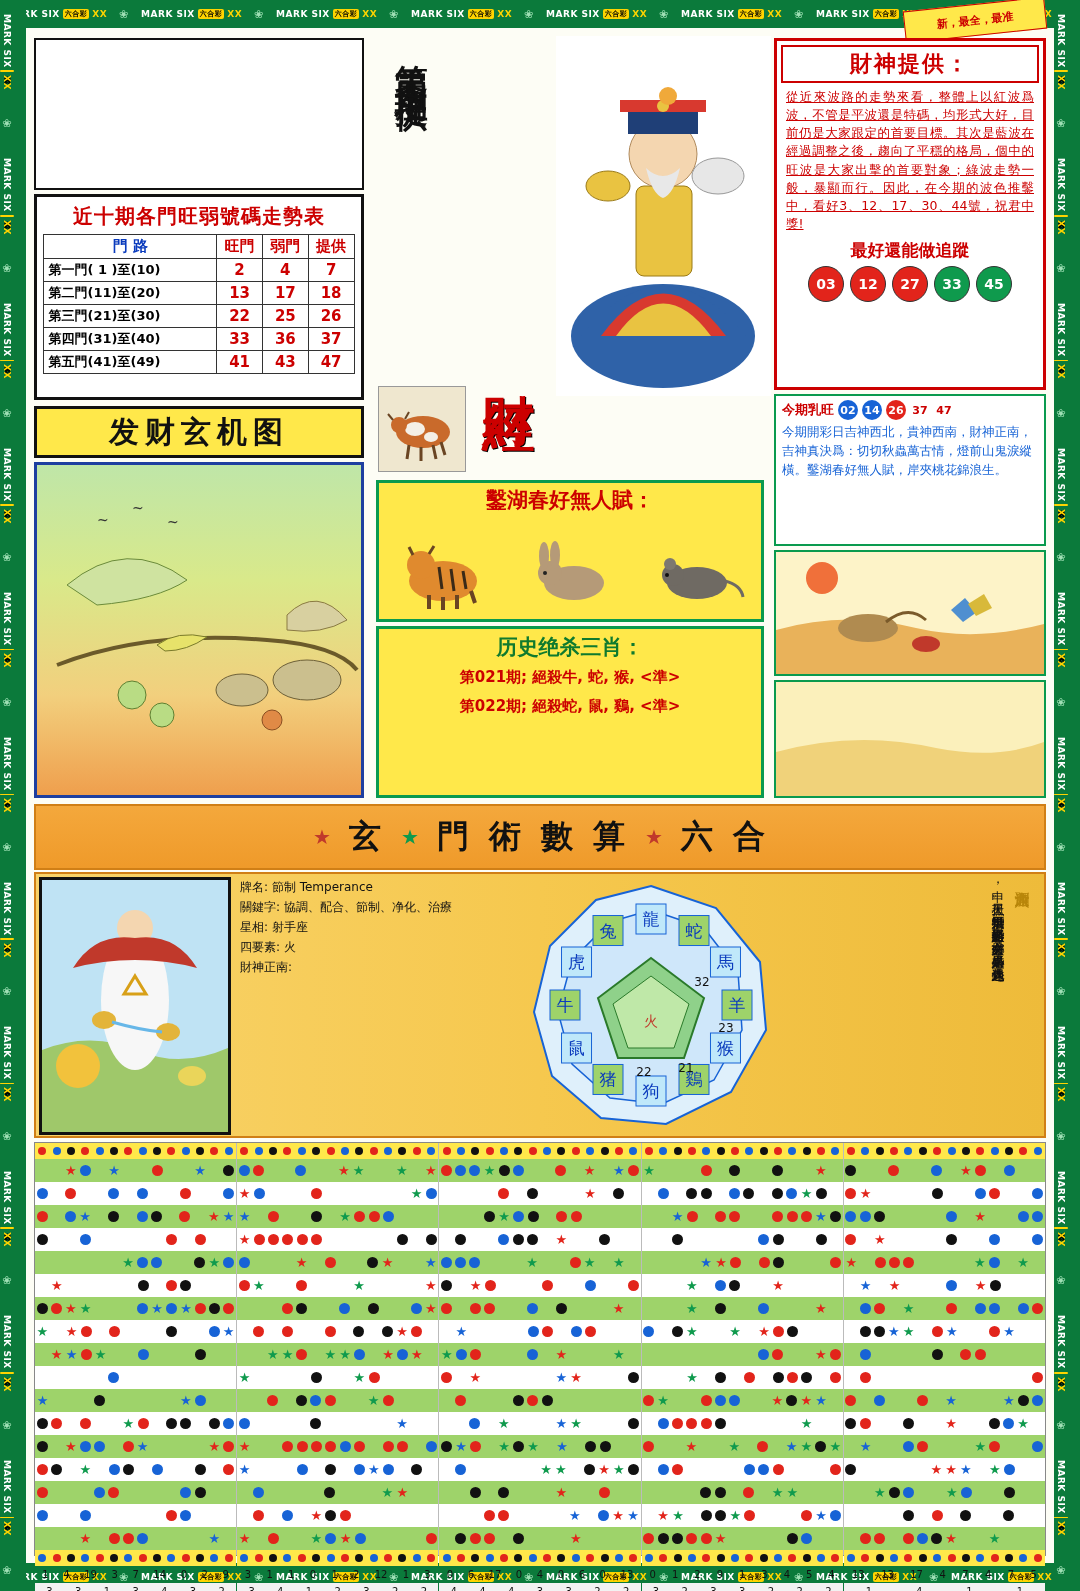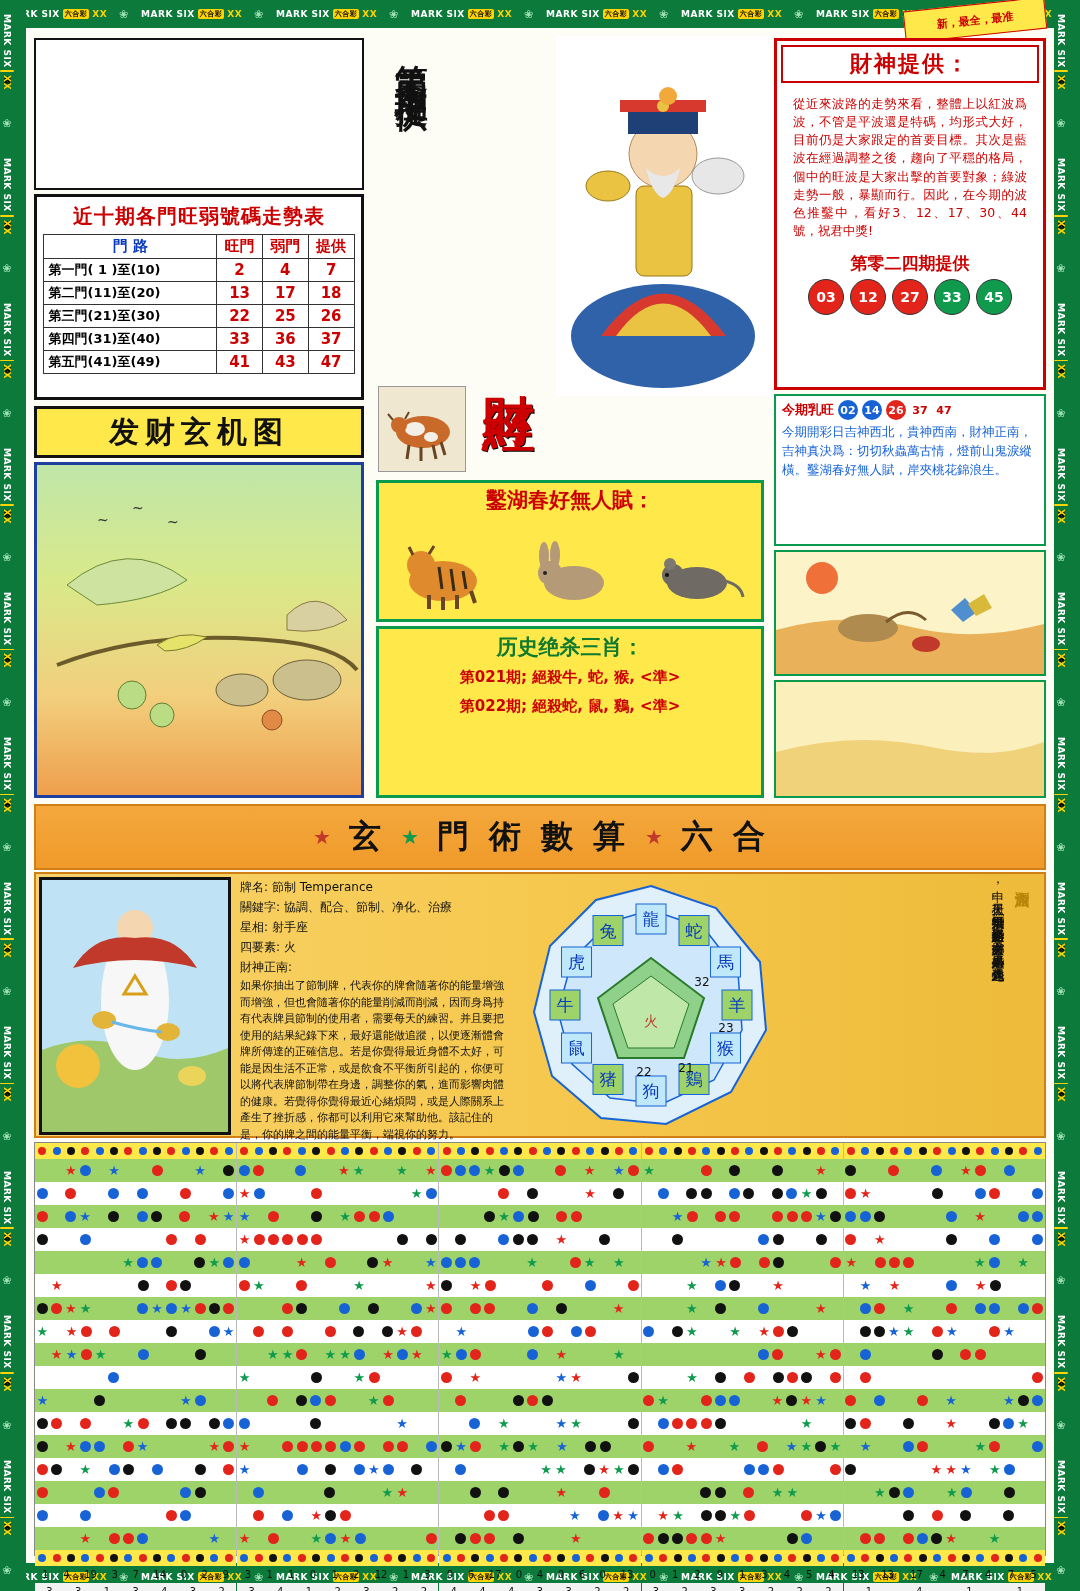--- a/index.html
+++ b/index.html
@@ -68,21 +68,21 @@
   
   #tema{left:528px;top:372px;width:210px;height:96px;background:#ffe84a;border:3px solid #0a9a4e;box-sizing:border-box;}
   #tema .t{text-align:center;color:#c00;font-weight:bold;font-size:17px;padding:2px 0;}
   #tema .cells{display:flex;gap:6px;justify-content:center;}
   #tema .cell{width:78px;height:50px;background:#fff;border:2px solid #111;display:flex;align-items:center;justify-content:center;
      font-size:34px;font-weight:bold;color:#c00;}
 
   
   #caishen{left:748px;top:10px;width:272px;height:352px;background:#ffffff;border:3px solid #c00;box-sizing:border-box;padding:4px;}
   #caishen .hd{text-align:center;color:#c00;font-size:22px;font-weight:bold;letter-spacing:2px;border:2px solid #c00;padding:2px 0;margin-bottom:4px;}
-  #caishen p{margin:12px;font-size:12.5px;line-height:1.45;color:#c00;text-align:justify;}
+  #caishen p{margin:5px;font-size:12.5px;line-height:1.45;color:#c00;text-align:justify;text-decoration:underline;}
   #caishen .sub{text-align:center;color:#c00;font-weight:bold;font-size:17px;margin:6px 0 4px;}
   #caishen .balls{display:flex;gap:6px;justify-content:center;}
   .ball{width:34px;height:34px;border-radius:50%;display:flex;align-items:center;justify-content:center;
      font-size:14px;font-weight:bold;color:#fff;border:1px solid #333;}
   .ball.red{background:#e2241b;}
   .ball.green{background:#0f9a4d;}
 
   
   #ruwang{left:748px;top:366px;width:272px;height:152px;background:#ffffff;border:2px solid #0a9a4e;box-sizing:border-box;padding:4px 6px;}
   #ruwang .hdrow{display:flex;align-items:center;gap:4px;margin-bottom:3px;}
@@ -513,21 +513,21 @@
         <ellipse cx="162" cy="140" rx="26" ry="18" fill="#e7e7e7" stroke="#999"></ellipse>
         <ellipse cx="52" cy="150" rx="22" ry="15" fill="#e9c341" stroke="#9a7a16"></ellipse>
         <circle cx="112" cy="60" r="9" fill="#f0a93a"></circle>
       </svg>
     </div>
 
 
     <div class="box" id="caishen">
       <div class="hd">財神提供：</div>
       <p>從近來波路的走勢來看，整體上以紅波爲波，不管是平波還是特碼，均形式大好，目前仍是大家跟定的首要目標。其次是藍波在經過調整之後，趨向了平穩的格局，個中的旺波是大家出擊的首要對象；綠波走勢一般，暴顯而行。因此，在今期的波色推鑿中，看好3、12、17、30、44號，祝君中獎!</p>
-      <div class="sub">第零二四期提供</div>
+      <div class="sub">最好還能做追蹤</div>
       <div class="balls" id="caishenBalls">
           <div class="ball red">03</div>
           <div class="ball red">12</div>
           <div class="ball red">27</div>
           <div class="ball green">33</div>
           <div class="ball green">45</div>
         </div>
     </div>
 
     <div class="box" id="ruwang">
@@ -645,21 +645,20 @@
         </div>
         <div class="hd">
           <span>星相:</span>
           <span>射手座</span>
         </div>
         <div class="hd">
           <span>四要素:</span>
           <span>火</span>
         </div>
         <div class="hd">財神正南:</div>
-        <div>如果你抽出了節制牌，代表你的牌會隨著你的能量增強而增強，但也會隨著你的能量削減而削減，因而身爲持有代表牌員節制的使用者，需要每天的練習。并且要把使用的結果紀錄下來，最好還能做追蹤，以便逐漸體會牌所傳達的正確信息。若是你覺得最近身體不太好，可能是因生活不正常，或是飲食不平衡所引起的，你便可以將代表牌節制帶在身邊，調整你的氣，進而影響肉體的健康。若覺得你覺得最近心緒煩悶，或是人際關系上產生了挫折感，你都可以利用它來幫助他。該記住的是，你的牌之間的能量平衡，端視你的努力。</div>
       </div>
 
       <div id="wheel">
         <svg width="250" height="250" viewBox="0 0 250 250">
           <polygon points="125,6 190,28 234,82 240,150 205,212 140,244 75,238 26,196 8,132 24,66 70,20" fill="#dff0fb" stroke="#1763d6" stroke-width="2"></polygon>
           <polygon points="125,30 178,48 212,92 216,150 188,200 136,224 84,218 46,184 32,132 46,80 84,42" fill="#cfe7fa" stroke="#1763d6" stroke-width="1.5"></polygon>
           <g id="wheelChars">
               <g>
                 <rect x="110" y="24" width="30" height="30" fill="#bfe8fa" stroke="#1763d6"></rect>
                 <text x="125" y="45" text-anchor="middle" font-size="17" fill="#0a3bbd">龍</text>

